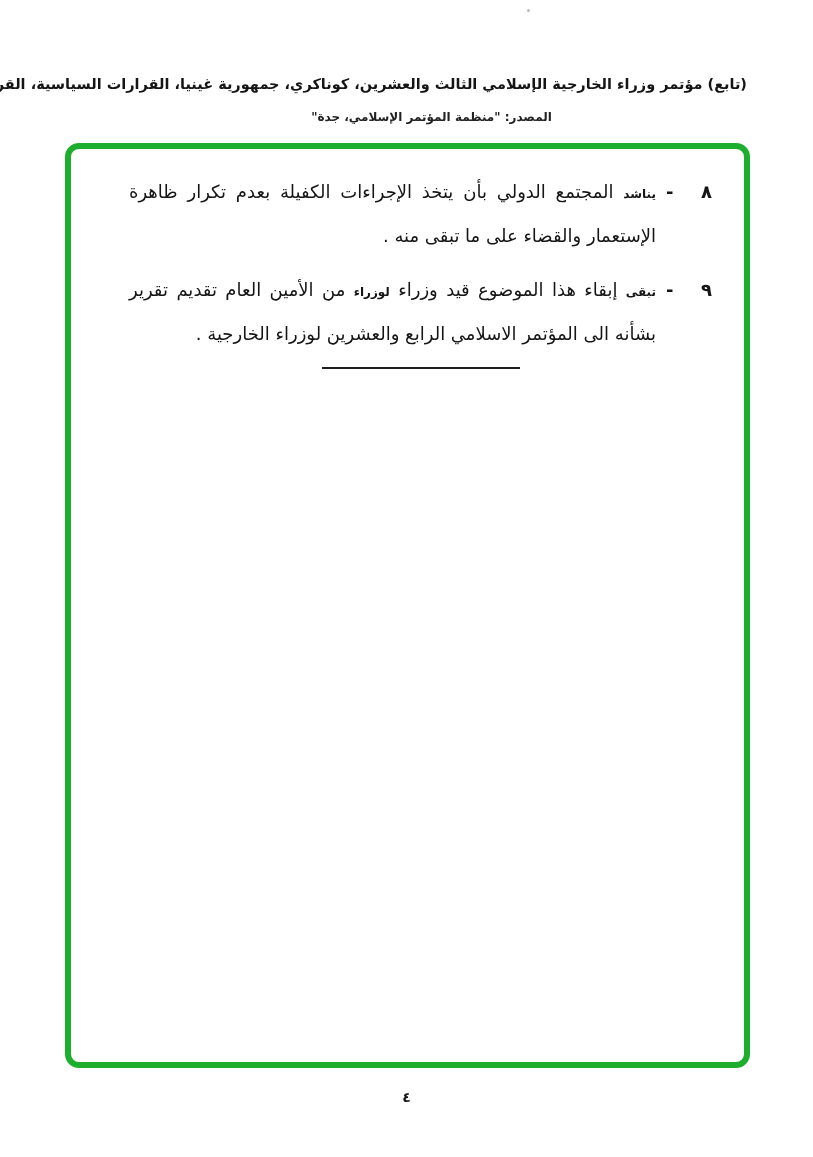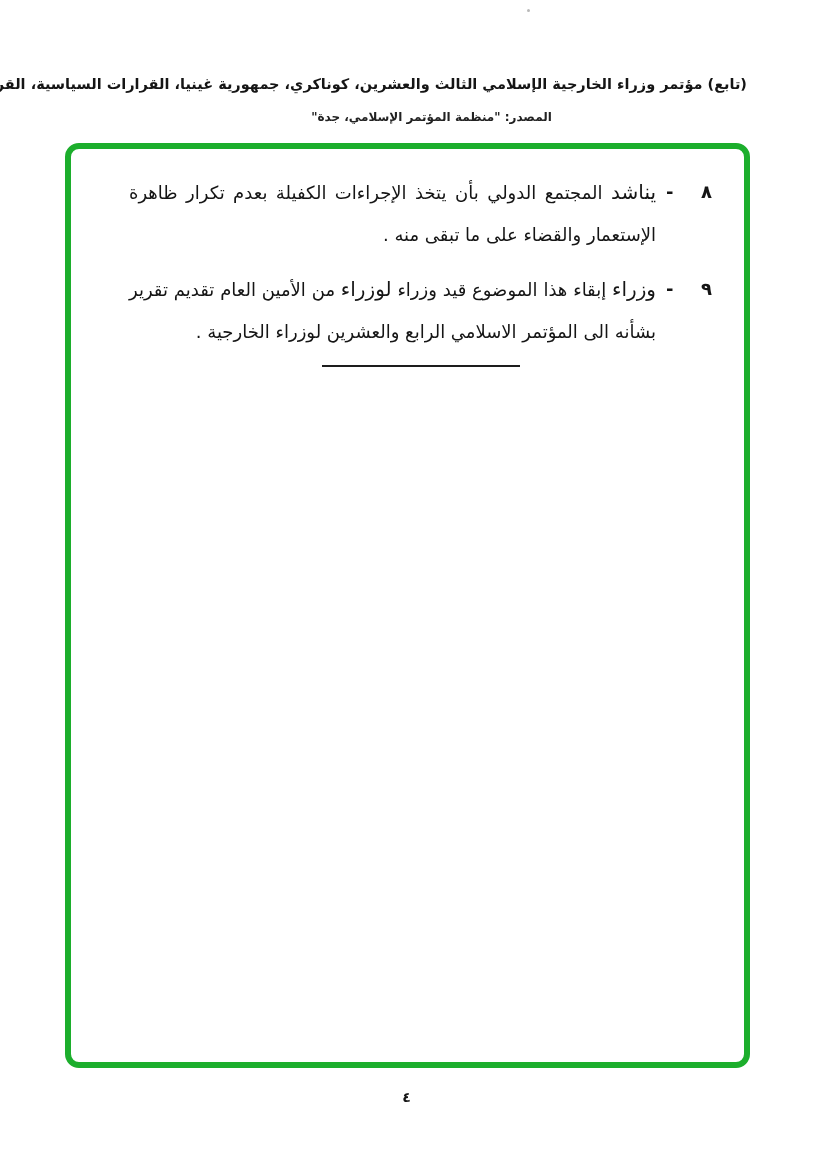--- a/index.html
+++ b/index.html
@@ -75,22 +75,22 @@
   }
   .para-text {
     flex: 1 1 auto;
     font-size: 18px;
     font-weight: 500;
     line-height: 42px;
     text-align: justify;
     text-align-last: right;
   }
   .para-text strong {
-    font-size: 20px;
-    font-weight: normal;
+    font-size: 12px;
+    font-weight: bold;
     letter-spacing: 0.5px;
   }
   .end-rule {
     width: 198px;
     height: 2px;
     background: #1d1d1d;
     margin: 8px auto 0 auto;
   }
   .page-number {
     position: absolute;
@@ -121,21 +121,21 @@
         <span>-</span>
       </div>
       <div class="para-text"><strong>يناشد</strong><span> المجتمع الدولي بأن يتخذ الإجراءات الكفيلة بعدم تكرار ظاهرة الإستعمار والقضاء على ما تبقى منه .</span></div>
     </div>
 
     <div class="para">
       <div class="para-num">
         <span>٩</span>
         <span>-</span>
       </div>
-      <div class="para-text"><strong>وزراء</strong><span> إبقاء هذا الموضوع قيد وزراء </span><strong>لوزراء</strong><span> من الأمين العام تقديم تقرير بشأنه الى المؤتمر الاسلامي الرابع والعشرين لوزراء الخارجية .</span></div>
+      <div class="para-text"><strong>تبقى</strong><span> إبقاء هذا الموضوع قيد وزراء </span><strong>لوزراء</strong><span> من الأمين العام تقديم تقرير بشأنه الى المؤتمر الاسلامي الرابع والعشرين لوزراء الخارجية .</span></div>
     </div>
 
     <div class="end-rule"></div>
 
   </div>
 
   <div class="page-number">٤</div>
 
 </div>
 

